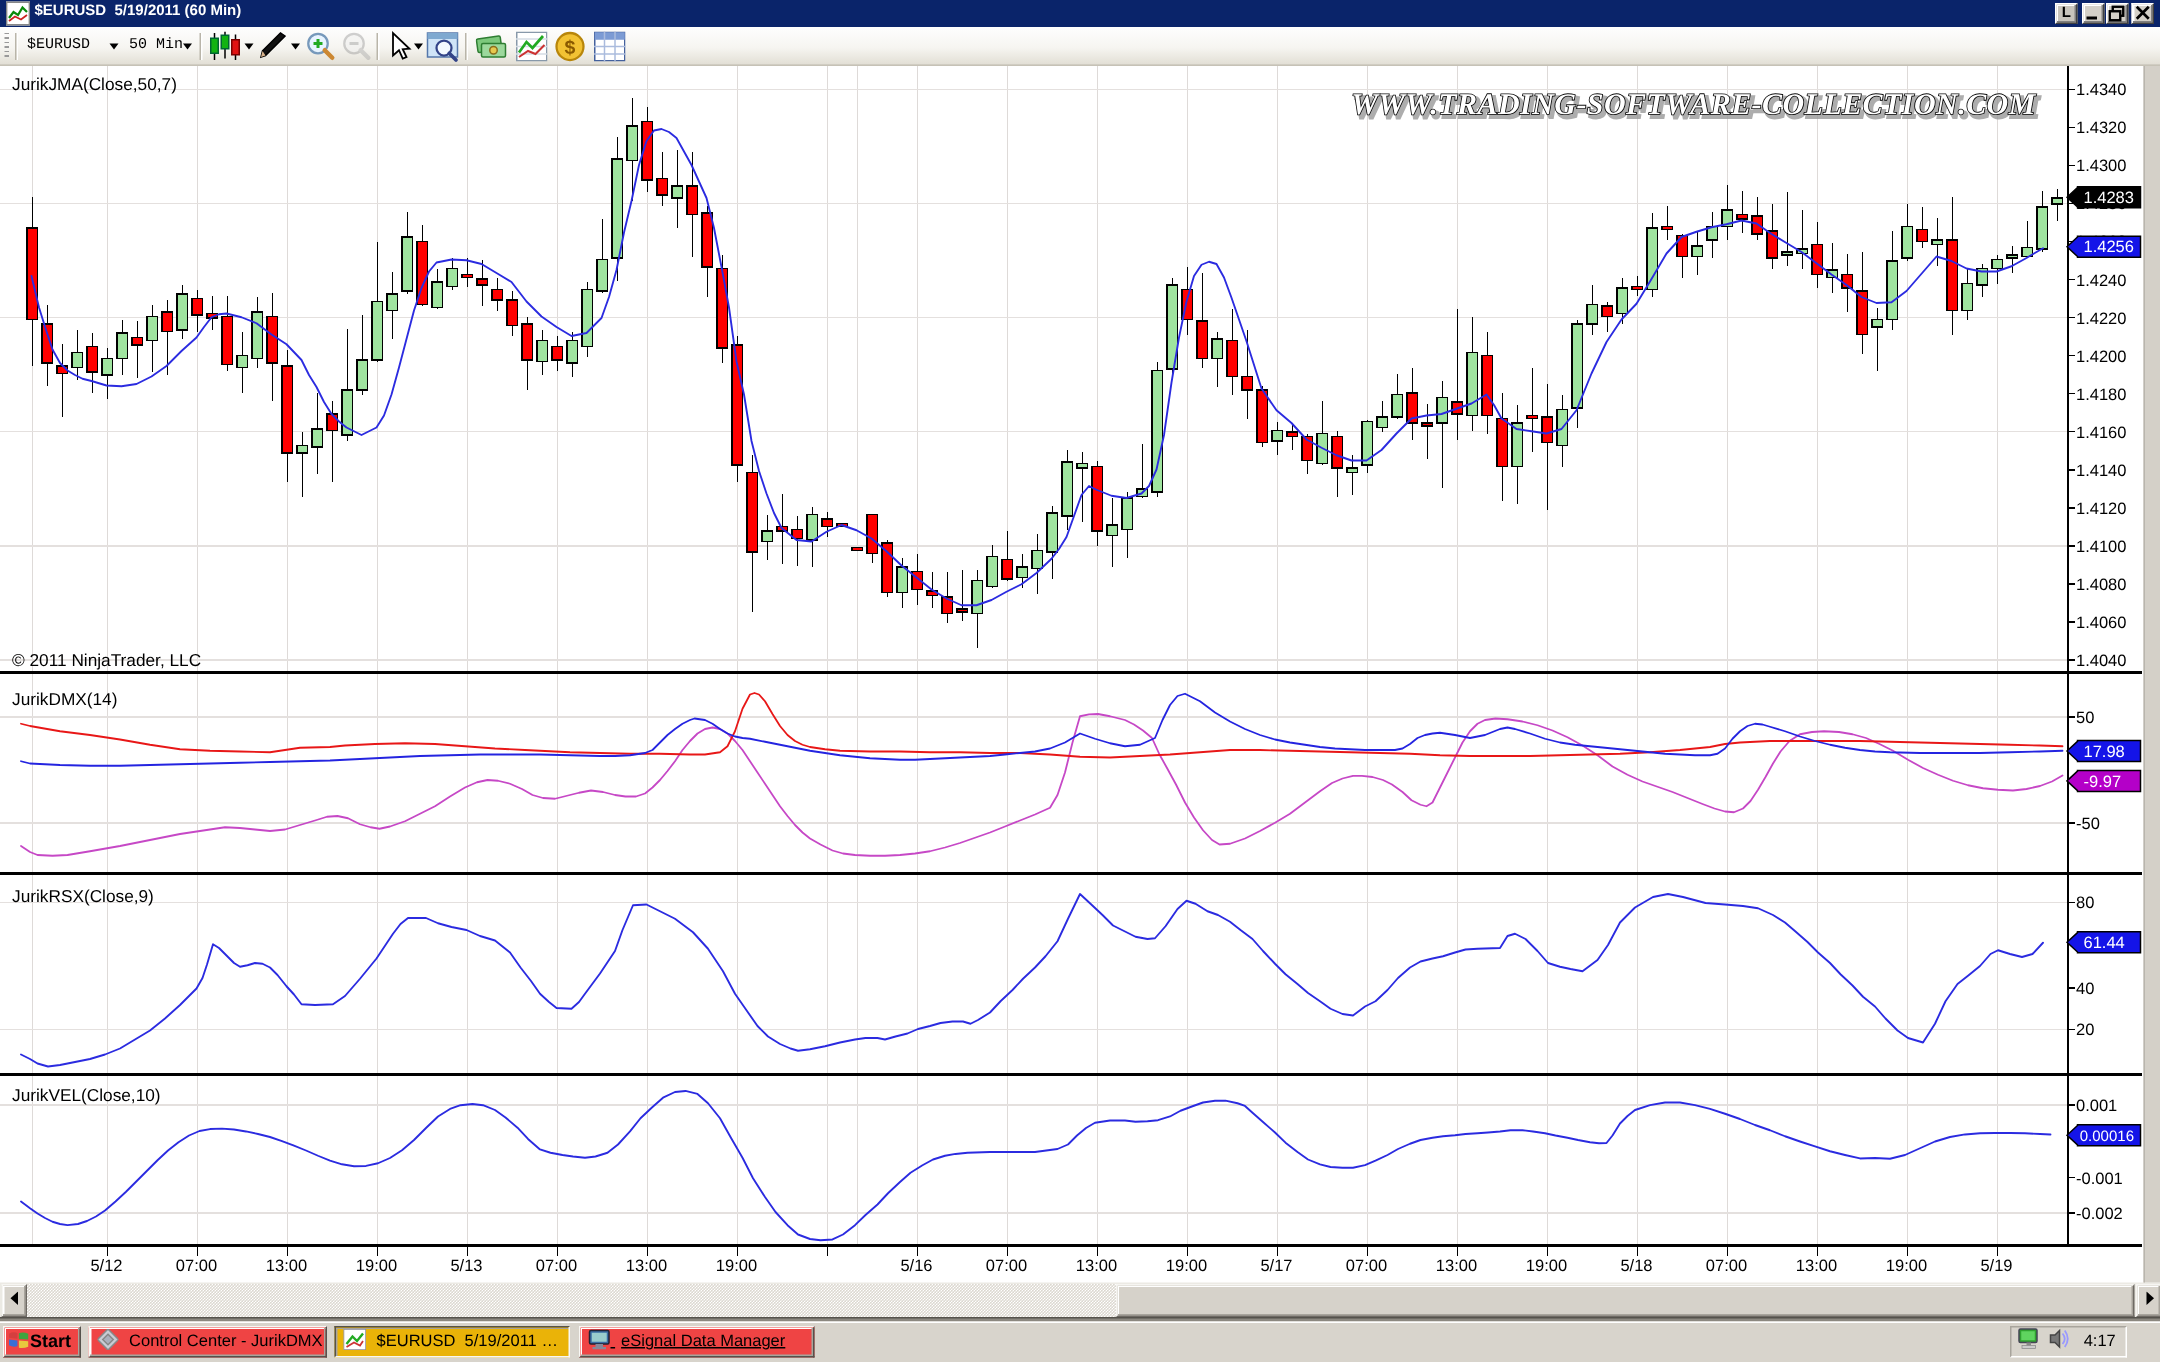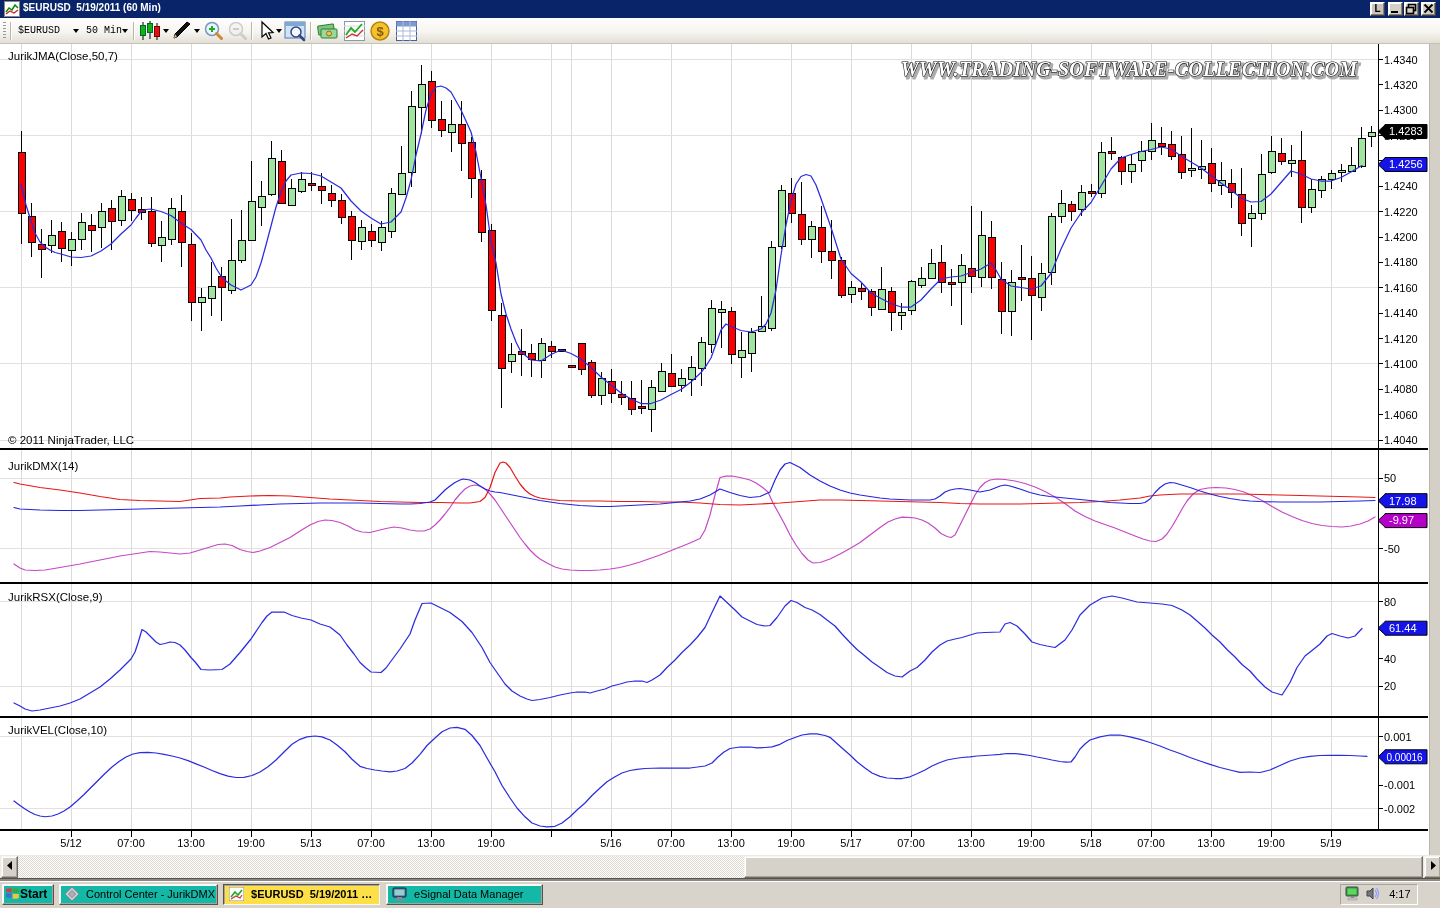--- a/index.html
+++ b/index.html
@@ -22,22 +22,22 @@
 
 
 #scrollrow { left:0; top:855px; width:1440px; height:24px; background:#ECEAE4; }
 #strack { left:18px; top:856px; width:726px; height:22px; background-image:linear-gradient(45deg,#fff 25%,transparent 25%,transparent 75%,#fff 75%),linear-gradient(45deg,#fff 25%,#DCD8D0 25%,#DCD8D0 75%,#fff 75%); background-size:2px 2px; background-position:0 0,1px 1px; }
 .sbtn { top:856px; width:17px; height:22px; background:#D6D2CA; border:1px solid #F6F5F2; border-right-color:#6E6A64; border-bottom-color:#6E6A64; box-shadow:inset -1px -1px 0 #A8A49C, inset 1px 1px 0 #fff; text-align:center; line-height:20px; font-size:9px; color:#000; }
 #sthumb { left:744px; top:856px; width:679px; height:22px; background:#D6D2CA; border:1px solid #F6F5F2; border-right-color:#6E6A64; border-bottom-color:#6E6A64; box-shadow:inset -1px -1px 0 #A8A49C, inset 1px 1px 0 #fff; }
 #sdivider { left:0; top:878px; width:1440px; height:3px; background:#8C8880; border-top:1px solid #55524C; }
 
 
 #taskbar { left:0; top:881px; width:1440px; height:27px; background:#D8D4CC; border-top:1px solid #fff; }
-.tbtn { top:884px; height:21px; background:#14b8a6; border:1px solid #F8F7F4; border-right-color:#55524C; border-bottom-color:#55524C; box-shadow:inset -1px -1px 0 #A8A49C, inset 1px 1px 0 #fff; font-size:11px; color:#000; line-height:19px; white-space:nowrap; overflow:hidden; }
-.tbtn.active { background:#fde047; border:1px solid #55524C; border-right-color:#F8F7F4; border-bottom-color:#F8F7F4; box-shadow:inset 1px 1px 0 #A8A49C; font-weight:bold; }
+.tbtn { top:884px; height:21px; background:#ef4444; border:1px solid #F8F7F4; border-right-color:#55524C; border-bottom-color:#55524C; box-shadow:inset -1px -1px 0 #A8A49C, inset 1px 1px 0 #fff; font-size:11px; color:#000; line-height:19px; white-space:nowrap; overflow:hidden; }
+.tbtn.active { background:#eab308; border:1px solid #55524C; border-right-color:#F8F7F4; border-bottom-color:#F8F7F4; box-shadow:inset 1px 1px 0 #A8A49C; font-weight:normal; }
 #tray { top:884px; left:1340px; width:78px; height:21px; border:1px solid #A8A49C; border-right-color:#fff; border-bottom-color:#fff; font-size:11px; color:#000; line-height:19px; }
 
 
 #rightcol { left:1429px; top:44px; width:11px; height:811px; background:#D4D0C8; border-left:1px solid #B9B5AD; }
 </style>
 </head>
 <body>
 <div id="page">
 
   <svg class="abs" style="left:0;top:0" width="1440" height="908" font-family="Liberation Sans, sans-serif">
@@ -611,21 +611,21 @@
     <span style="margin-left:4px">Control Center - JurikDMX</span>
   </div>
   <div class="abs tbtn active" style="left:223px;width:157px;">
     <svg style="vertical-align:-3px;margin-left:5px" width="15" height="14">
         <rect width="15" height="14" fill="#fff" stroke="#889"></rect>
         <polyline points="2,10 6,5 9,8 13,3" stroke="#2a2" stroke-width="1.6" fill="none"></polyline>
         <polyline points="2,12 7,9 11,11 13,8" stroke="#c33" stroke-width="1.2" fill="none"></polyline>
       </svg>
     <span style="margin-left:4px">$EURUSD&nbsp; 5/19/2011 …</span>
   </div>
-  <div class="abs tbtn" style="left:386px;width:157px;">
+  <div class="abs tbtn" style="left:386px;width:157px;text-decoration:underline;">
     <svg style="vertical-align:-3px;margin-left:5px" width="15" height="14">
         <rect x="1" y="1" width="13" height="9" rx="1" fill="#3A6EA5" stroke="#223"></rect>
         <rect x="2.5" y="2.5" width="10" height="6" fill="#9CC"></rect>
         <rect x="5" y="10" width="5" height="2" fill="#889"></rect>
         <rect x="3" y="12" width="9" height="1.5" fill="#889"></rect>
       </svg>
     <span style="margin-left:4px">eSignal Data Manager</span>
   </div>
   <div class="abs" id="tray">
     <svg style="vertical-align:-3px;margin-left:4px" width="15" height="15">

